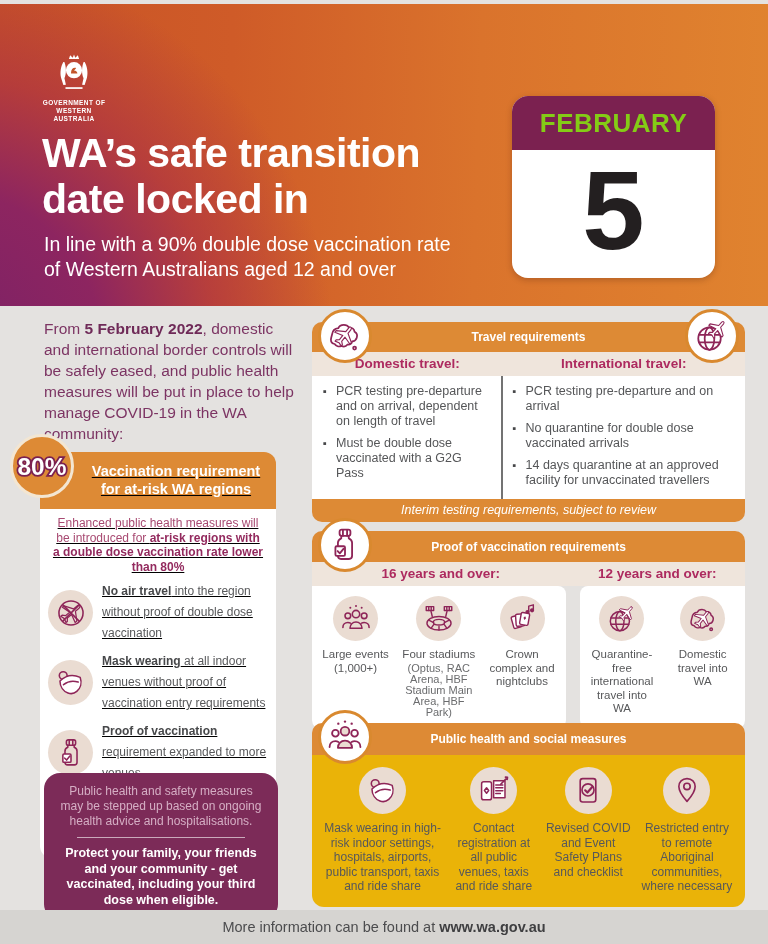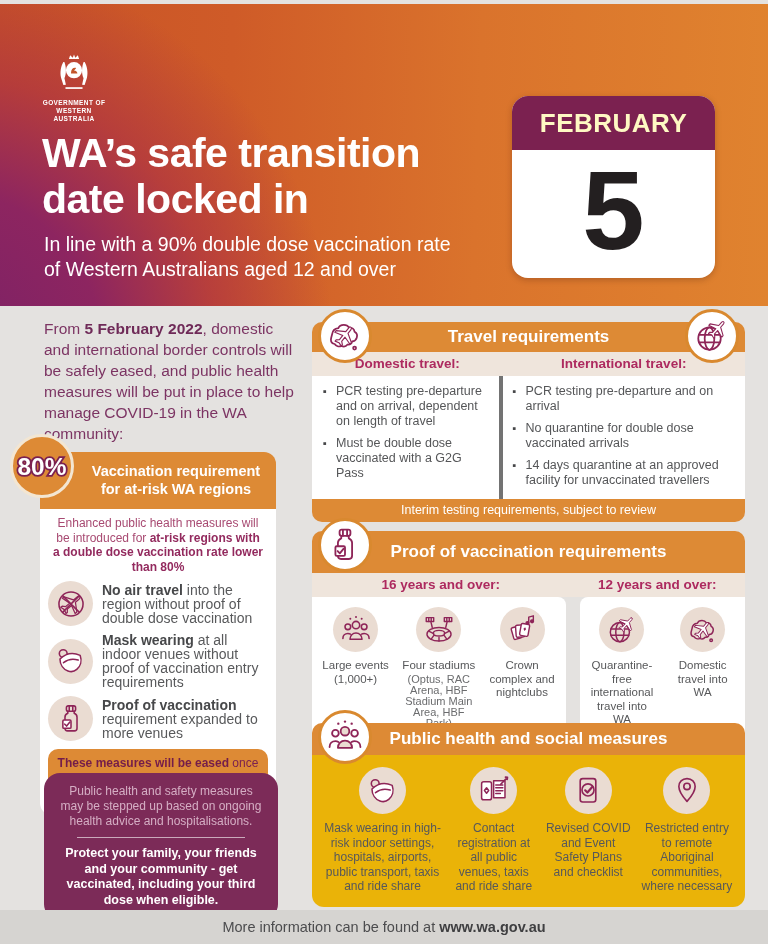--- a/index.html
+++ b/index.html
@@ -16,65 +16,65 @@
     background:
       radial-gradient(circle 580px at -50px 340px, #7b2167 0%, #8d2560 26%, rgba(169,45,72,.6) 46%, rgba(195,75,48,0) 66%),
       linear-gradient(92deg, #c85326 0%, #cf5b28 30%, #da732c 62%, #e0832f 100%);
   }
   .logo { position:absolute; left:36px; top:48px; width:76px; text-align:center; color:#fff; }
   .logo svg { width:46px; height:44px; display:block; margin:0 auto 3px; }
   .logo-caption { font-size:6.5px; line-height:8px; letter-spacing:.4px; font-weight:bold; }
   .hero h1 { position:absolute; left:42px; top:126px; width:500px; color:#fff; font-size:41px; line-height:46px; font-weight:bold; letter-spacing:-.5px; }
   .hero .subtitle { position:absolute; left:44px; top:228px; width:424px; color:#fff; font-size:19.5px; line-height:25px; }
   .calendar { position:absolute; left:512px; top:92px; width:203px; height:182px; border-radius:16px; background:#fff; overflow:hidden; box-shadow:0 2px 6px rgba(60,20,10,.25); }
-  .cal-month { height:54px; background:#7b2150; color:#fef9c3; font-weight:bold; font-size:26px; letter-spacing:.5px; display:flex; align-items:center; justify-content:center; }
+  .cal-month { height:54px; background:#7b2150; color:#84cc16; font-weight:bold; font-size:26px; letter-spacing:.5px; display:flex; align-items:center; justify-content:center; }
   .cal-day { height:128px; display:flex; align-items:center; justify-content:center; color:#231f20; font-size:112px; font-weight:bold; line-height:1; padding-bottom:6px; }
   
   .intro { position:absolute; left:44px; top:318px; width:254px; color:#7c3463; font-size:15.5px; line-height:21px; }
   .intro b { color:#6f2a58; }
-  .atrisk { position:absolute; left:40px; top:452px; width:236px; }
+  .atrisk { position:absolute; left:40px; top:452px; width:236px;text-decoration:underline; }
   .atrisk-header { position:relative; background:#dd8a35; border-radius:12px 12px 0 0; min-height:57px; display:flex; align-items:center; justify-content:center; padding:8px 8px 8px 44px; }
   .atrisk-header .hd { color:#fff; font-weight:bold; font-size:14.5px; line-height:17.5px; text-align:center; }
   .badge80 { position:absolute; left:-30px; top:-18px; width:64px; height:64px; border-radius:50%; background:#dd8a35; border:3px solid #f3e6d2; display:flex; align-items:center; justify-content:center; }
   .badge80 svg { width:60px; height:60px; }
   .atrisk-body { background:#fff; border-radius:0 0 12px 12px; padding:7px 8px 8px; }
   .ar-lead { text-align:center; font-size:12px; line-height:14.5px; color:#a84a72; padding:0 4px; }
   .ar-lead b { color:#932a5e; }
   .ar-item { display:flex; gap:9px; margin-top:7px; align-items:center; }
   .icircle { flex:none; width:45px; height:45px; border-radius:50%; background:#eadcd2; display:flex; align-items:center; justify-content:center; }
   .icircle svg { width:34px; height:34px; }
-  .ar-item .txt { font-size:14px; line-height:14px; color:#58595b; }
+  .ar-item .txt { font-size:12px; line-height:21px; color:#58595b; }
   .ar-item .txt b { color:#47484a; }
   .eased { margin-top:8px; background:#dd8a35; border-radius:10px; padding:7px 8px; text-align:center; font-size:12px; line-height:14.5px; color:#7b2150; }
   .eased b { color:#741d4a; }
   .advice { position:absolute; left:44px; top:773px; width:234px; background:#7c2b58; border-radius:16px; padding:11px 14px 12px; text-align:center; }
   .advice .p1 { color:#d5aec4; font-size:12px; line-height:15px; }
   .advice hr { border:none; border-top:1px solid rgba(255,255,255,.6); width:168px; margin:8px auto; }
   .advice .p2 { color:#fff; font-weight:bold; font-size:12.5px; line-height:15.5px; }
   
   .panel { position:absolute; left:312px; width:433px; }
   .pbar { position:relative; background:#dd8a35; border-radius:10px 10px 0 0; height:30px; display:flex; align-items:center; justify-content:center; }
-  .pbar .pt { color:#fff; font-weight:bold; font-size:17px; }
+  .pbar .pt { color:#fff; font-weight:bold; font-size:12px; }
   .hcircle { position:absolute; width:54px; height:54px; border-radius:50%; background:#fff; border:3px solid #d9892f; top:-13px; display:flex; align-items:center; justify-content:center; }
   .hcircle svg { width:40px; height:40px; }
   .beige { background:#efe5dc; display:flex; }
   .beige .bh { font-size:13.5px; font-weight:bold; color:#ad2a5f; text-align:center; padding:4px 0 5px; }
   
   .travel { top:322px; }
   .t-dom { width:44%; } .t-int { width:56%; }
   .travel-body { display:flex; background:#fff; }
   .tcol { padding:8px 8px 4px 10px; }
-  .tcol.t-dom { border-right:4px solid #737373;padding-left:11px; }
+  .tcol.t-dom { border-right:2px solid #737373;padding-left:11px; }
   .tcol ul { list-style:none; }
   .tcol li { position:relative; padding-left:13px; font-size:12.5px; line-height:15px; color:#555658; margin-bottom:7px; }
   .tcol li::before { content:"▪"; position:absolute; left:0; top:0; font-size:11px; color:#454648; }
-  .pfoot { background:#dd8a35; border-radius:0 0 10px 10px; color:#fff; font-size:12.5px; text-align:center; padding:4px 0 5px; }
+  .pfoot { background:#dd8a35; border-radius:0 0 10px 10px; color:#fff; font-style:italic; font-size:12.5px; text-align:center; padding:4px 0 5px; }
   
   .proof { top:531px; }
-  .proof .pbar { height:42px; }
+  .proof .pbar { height:31px; }
   .g16h { width:59.5%; } .g12h { width:40.5%; }
   .cards-row { display:flex; gap:14px; }
   .pcard { background:#fff; display:flex; justify-content:space-around; padding:10px 2px 12px; border-radius:0 0 10px 10px; }
   .card16 { width:calc(59.5% - 4px); border-top-right-radius:8px; }
   .card12 { flex:1; border-top-left-radius:8px; }
   .p-item { text-align:center; padding:0 2px; }
   .card16 .p-item { width:32%; } .card12 .p-item { width:46%; }
   .p-item .icircle { margin:0 auto; }
   .p-item .cap { margin-top:7px; font-size:11.5px; line-height:13.5px; color:#57585a; }
   .p-item .sub { font-size:11px; line-height:11px; color:#6b6c6e; margin-top:1px; }

